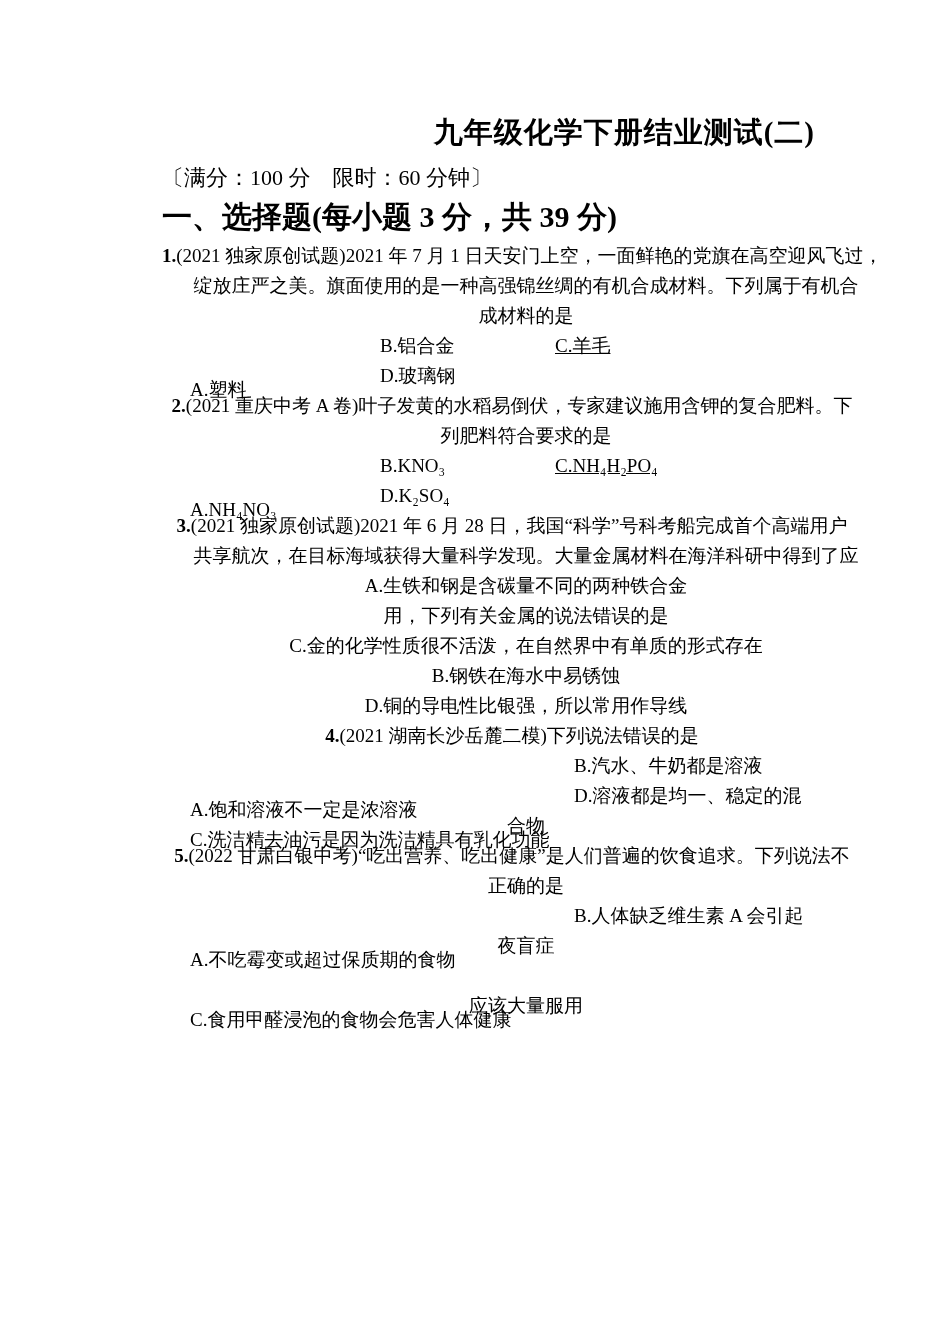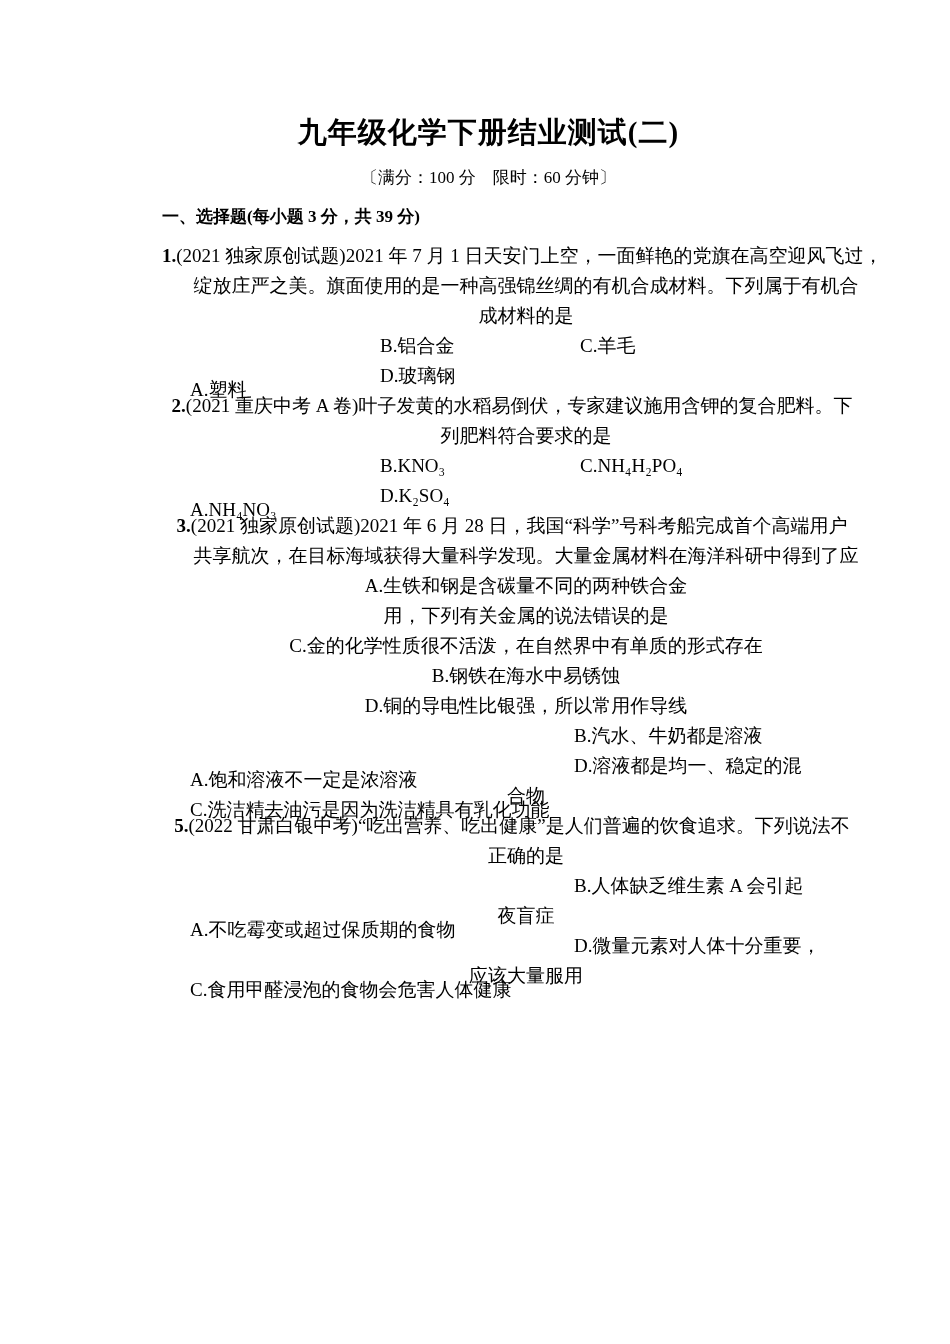--- a/index.html
+++ b/index.html
@@ -12,57 +12,57 @@
     overflow: hidden;
   }
   .doc {
     position: relative;
     width: 950px;
     height: 1344px;
   }
   .title {
     margin: 112px 0 0 162px;
     width: 653px;
-    text-align: center;
+    text-align: right;
     font-size: 29px;
     font-weight: bold;
     line-height: 40px;
     letter-spacing: 1px;
   }
   .subtitle {
     margin: 12px 0 0 162px;
     width: 653px;
-    text-align: center;
-    font-size: 17px;
+    text-align: left;
+    font-size: 22px;
     line-height: 28px;
   }
   .heading {
     margin: 10px 0 0 162px;
-    font-size: 17px;
+    font-size: 30px;
     font-weight: bold;
     line-height: 30px;
   }
   .content {
     margin: 9px 0 0 162px;
     width: 700px;
     font-size: 19px;
     line-height: 30px;
   }
   .line {
     position: relative;
     height: 30px;
     white-space: nowrap;
     text-align: center;
   }
   .cont { padding-left: 28px; }
   .qnum { font-weight: bold; }
   .opt { position: absolute; top: 0; }
   .p1  { left: 28px; margin-top: 44px; }
   .p2  { left: 218px; }
-  .p3  { left: 418px; }
+  .p3  { left: 393px; text-decoration: underline; }
   .p2w { left: 412px; }
 </style>
 </head>
 <body>
 
 <div class="doc">
 
   <div class="title">九年级化学下册结业测试(二)</div>
   <div class="subtitle">〔满分：100 分　限时：60 分钟〕</div>
   <div class="heading">一、选择题(每小题 3 分，共 39 分)</div>
@@ -100,20 +100,21 @@
       <div class="line"><span class="qnum">3.</span><span>(2021 独家原创试题)2021 年 6 月 28 日，我国“科学”号科考船完成首个高端用户</span></div>
       <div class="line cont">共享航次，在目标海域获得大量科学发现。大量金属材料在海洋科研中得到了应</div>
       <div class="line cont">A.生铁和钢是含碳量不同的两种铁合金</div>
       <div class="line cont">用，下列有关金属的说法错误的是</div>
       <div class="line cont">C.金的化学性质很不活泼，在自然界中有单质的形式存在</div>
       <div class="line cont">B.钢铁在海水中易锈蚀</div>
       <div class="line cont">D.铜的导电性比银强，所以常用作导线</div>
     </div>
 
     <div>
+      <div class="line"><span class="qnum">4.</span><span>(2021 湖南长沙岳麓二模)下列说法错误的是</span></div>
       <div class="line">
         <span class="opt p1">A.饱和溶液不一定是浓溶液</span>
         <span class="opt p2w">B.汽水、牛奶都是溶液</span>
       </div>
       <div class="line">
         <span class="opt p1">C.洗洁精去油污是因为洗洁精具有乳化功能</span>
         <span class="opt p2w">D.溶液都是均一、稳定的混</span>
       </div>
       <div class="line cont">合物</div>
     </div>
@@ -121,20 +122,19 @@
     <div>
       <div class="line"><span class="qnum">5.</span><span>(2022 甘肃白银中考)“吃出营养、吃出健康”是人们普遍的饮食追求。下列说法不</span></div>
       <div class="line cont">正确的是</div>
       <div class="line">
         <span class="opt p1">A.不吃霉变或超过保质期的食物</span>
         <span class="opt p2w">B.人体缺乏维生素 A 会引起</span>
       </div>
       <div class="line cont">夜盲症</div>
       <div class="line">
         <span class="opt p1">C.食用甲醛浸泡的食物会危害人体健康</span>
-        <span class="opt p2w">D.微量元素对人体十分重要，</span>
       </div>
       <div class="line cont">应该大量服用</div>
     </div>
 
 
   </div>
 </div>
 
 </body></html>

